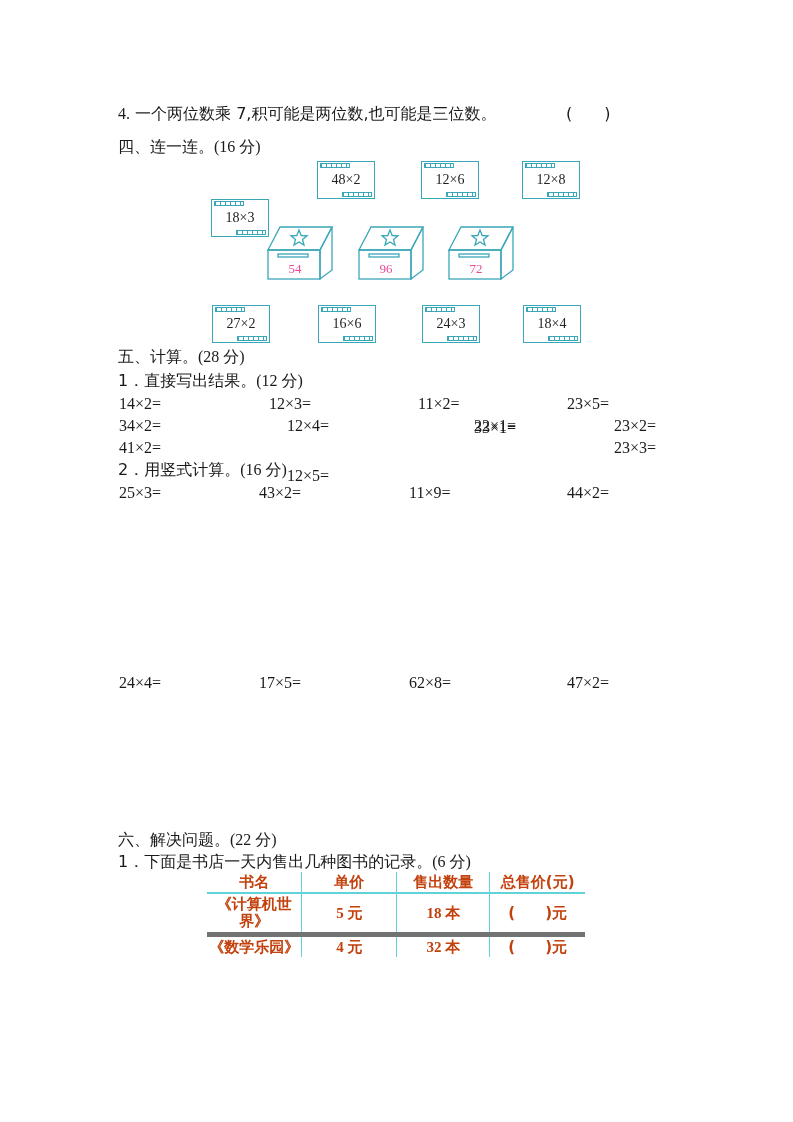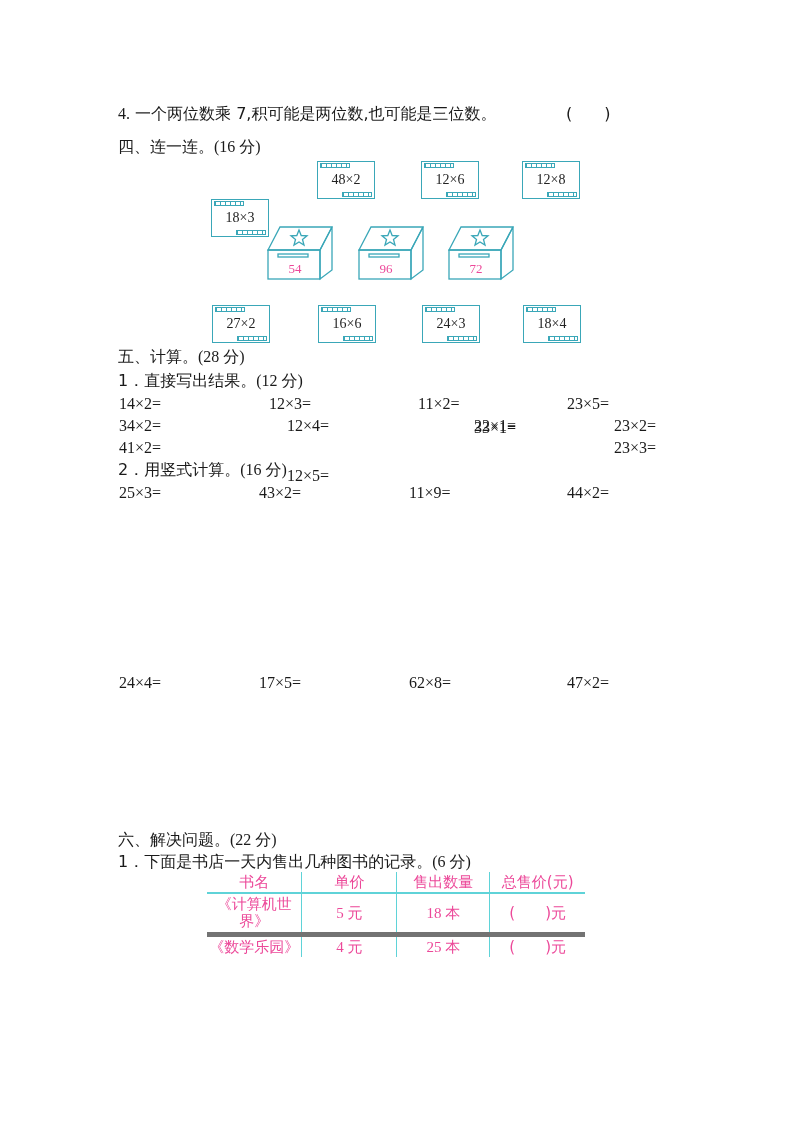--- a/index.html
+++ b/index.html
@@ -22,21 +22,21 @@
       font-family: "Liberation Serif", "DejaVu Serif", serif; font-size: 14px; line-height: 16px; color: #222; }
 
   
   .box { position: absolute; width: 70px; height: 58px; }
   .box svg { position: absolute; left: 0; top: 0; }
   .box .val { position: absolute; left: 6px; width: 46px; top: 38px; text-align: center;
       font-family: "Liberation Serif", "DejaVu Serif", serif; font-size: 13px; line-height: 14px; color: #ec4899; }
 
   
   .tbl { position: absolute; left: 207px; top: 872px; width: 378px; border-collapse: collapse; }
-  .tbl td, .tbl th { font-weight: normal; text-align: center; padding: 0; font-size: 15px; line-height: 17px; color: #ec4899; }
+  .tbl td, .tbl th { font-weight: bold; text-align: center; padding: 0; font-size: 15px; line-height: 17px; color: #c2410c; }
   .tbl th { height: 20px; border-bottom: 2px solid #5fd3d8; }
   .tbl td { border-bottom: 5px solid #737373; }
   .tbl tr:last-child td { border-bottom: none; }
   .tbl .c1 { width: 92px; border-right: 1.5px solid #5fd3d8; }
   .tbl .c2 { width: 96px; border-right: 1.5px solid #5fd3d8; }
   .tbl .c3 { width: 94px; border-right: 1.5px solid #5fd3d8; }
   .tbl .c4 { width: 96px; }
   .tbl .r-tall td { height: 38px; }
   .tbl .r-short td { height: 20px; }
 </style>
@@ -187,17 +187,17 @@
   <tbody>
     <tr class="r-tall">
       <td class="c1" style="white-space:normal; padding:0 2px;">《计算机世界》</td>
       <td class="c2 num">5 元</td>
       <td class="c3 num">18 本</td>
       <td class="c4">(　　)元</td>
     </tr>
     <tr class="r-short">
       <td class="c1">《数学乐园》</td>
       <td class="c2 num">4 元</td>
-      <td class="c3 num">25 本</td>
+      <td class="c3 num">32 本</td>
       <td class="c4">(　　)元</td>
     </tr>
   </tbody>
 </table>
 
 </body></html>

